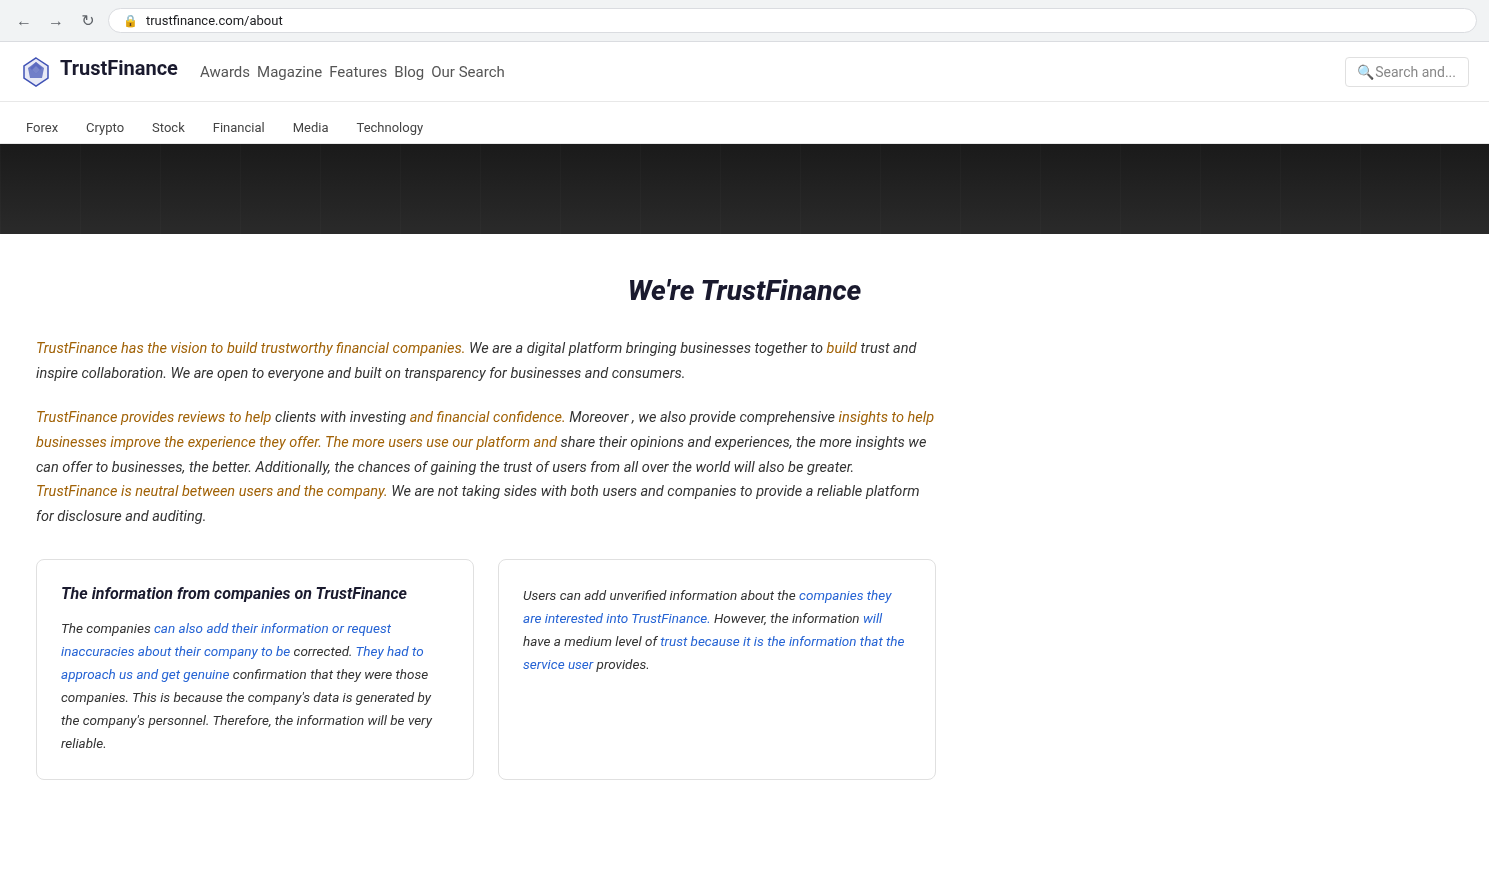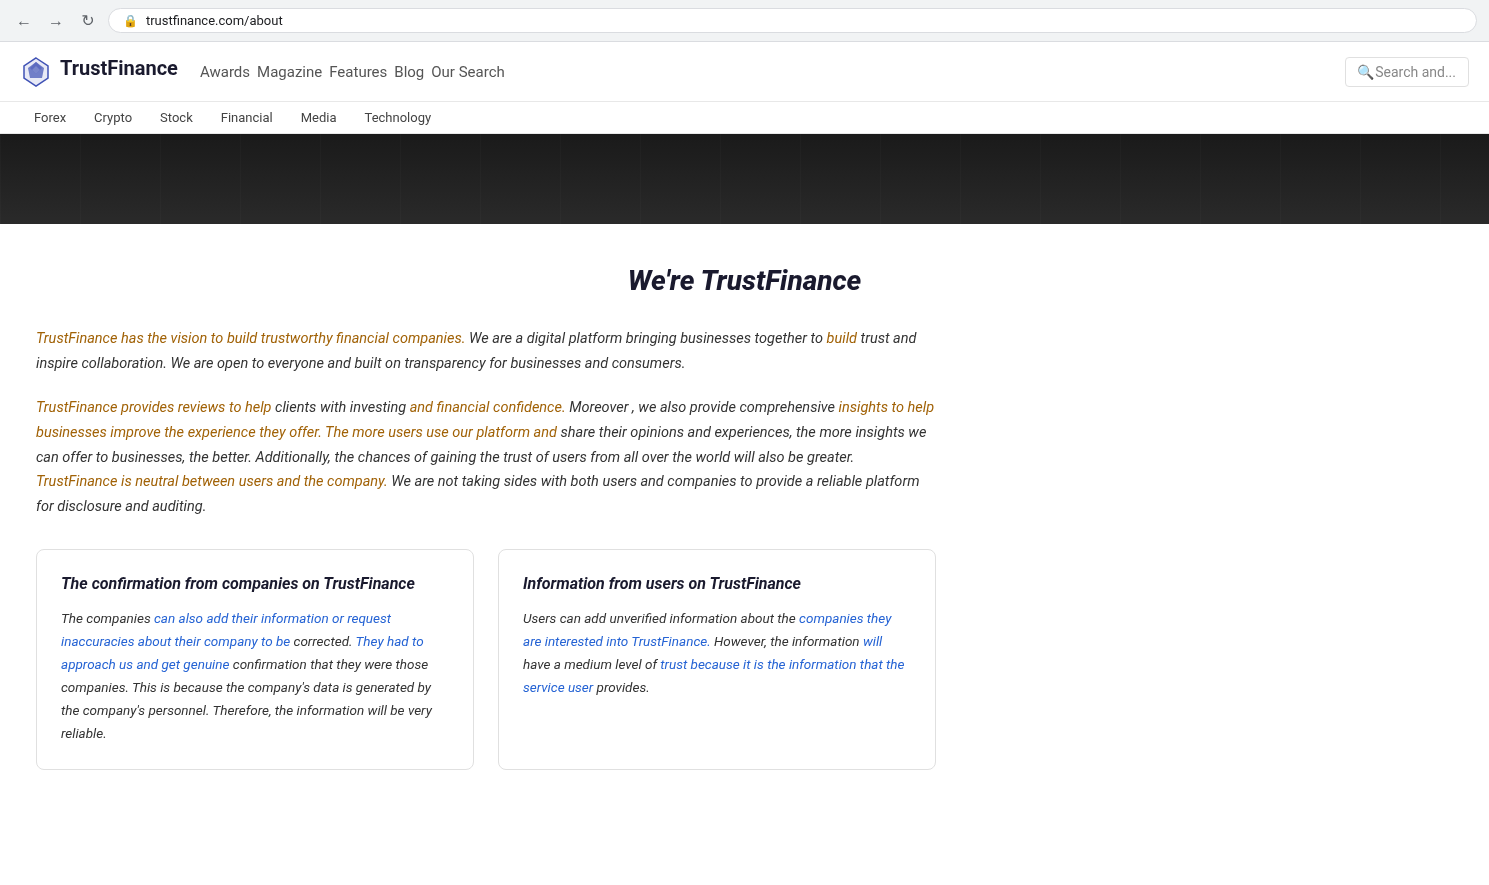--- a/index.html
+++ b/index.html
@@ -78,23 +78,24 @@
       border-radius: 4px;
       padding: 6px 12px;
       min-width: 120px;
     }
 
     
     .secondary-nav {
       display: flex;
       align-items: center;
       gap: 0;
-      padding: 0 20px;
+      padding: 0 12px;
       border-bottom: 1px solid #e8e8e8;
       background: #fff;
+      margin-top: 10px;
     }
     .secondary-nav a {
       text-decoration: none;
       color: #444;
       font-size: 13px;
       padding: 8px 14px;
     }
 
     
     .hero-area {
@@ -240,31 +241,30 @@
     Moreover , we also provide comprehensive
     <span class="highlight-blue">insights to help businesses improve the experience they offer. The more users use our platform and</span>
     share their opinions and experiences, the more insights we can offer to businesses, the better. Additionally, the chances
     of gaining the trust of users from all over the world will also be greater.
     <span class="highlight-blue">TrustFinance is neutral between users and the company.</span>
     We are not taking sides with both users and companies to provide a reliable platform for disclosure and auditing.
   </p>
 
   <div class="cards-container">
     <div class="info-card">
-      <h3>The confirmation from companies on TrustFinance</h3>
+      <h3>The information from companies on TrustFinance</h3>
       <p>
         The companies
         <span class="highlight-blue">can also add their information or request inaccuracies about their company to be</span>
         corrected.
         <span class="highlight-blue">They had to approach us and get genuine</span>
         confirmation that they were those companies. This is because the company's data is generated by the company's personnel. Therefore, the information will be very reliable.
       </p>
     </div>
     <div class="info-card">
-      <h3>Information from users on TrustFinance</h3>
       <p>
         Users can add unverified information about the
         <span class="highlight-blue">companies they are interested into TrustFinance.</span>
         However, the information
         <span class="highlight-blue">will</span>
         have a medium level of
         <span class="highlight-blue">trust because it is the information that the service user</span>
         provides.
       </p>
     </div>

